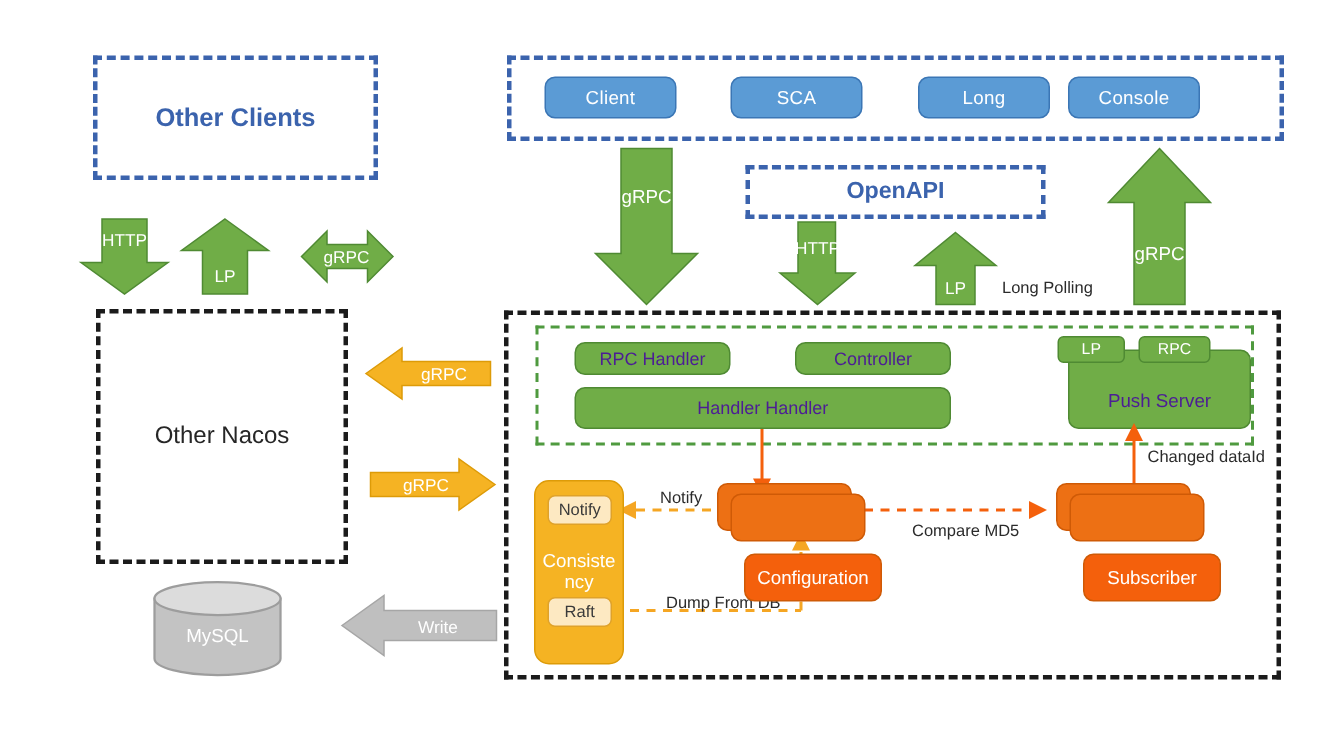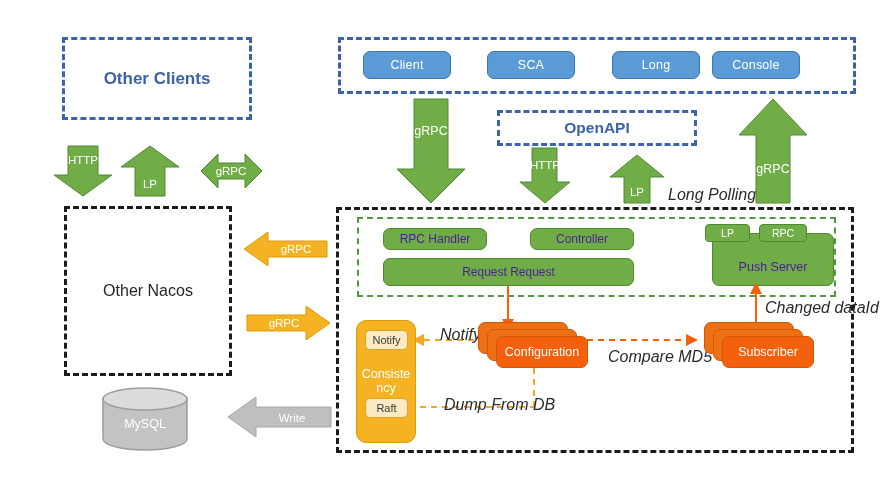--- a/index.html
+++ b/index.html
@@ -19,26 +19,26 @@
   .label-blue{color:#3b63ad;font-weight:bold;}
 
   
   .box-green{background:#70ad47;border:1px solid #4f8a33;border-radius:7px;color:#4c1d95;font-size:12px;}
   .box-green-sm{background:#70ad47;border:1px solid #4f8a33;border-radius:4px;color:#fff;font-size:10.5px;}
 
   
   .stack{position:absolute;}
   .stack .sh{position:absolute;background:#ed7014;border:1px solid #cf5a06;border-radius:7px;}
   .stack .front{position:absolute;background:#f4600c;border:1px solid #cf5a06;border-radius:7px;
-                color:#fff;font-size:12.5px;}
+                color:#fff;font-size:12.5px;margin-top:33px;}
   .consistency{background:#f5b323;border:1px solid #dd9b08;border-radius:10px;color:#fff;font-size:12.5px;}
   .sub-pill{background:#fde9c2;border:1px solid #dfa22a;border-radius:5px;color:#3a3a3a;font-size:11px;}
 
   
-  .txt{color:#2b2b2b;font-size:16px;white-space:nowrap;font-style:italic;}
+  .txt{color:#2b2b2b;font-size:11px;white-space:nowrap;}
   .txt-dark{color:#262626;font-size:16px;line-height:1.25;}
 
   svg{overflow:visible;display:block;}
   .arrow-green{fill:#70ad47;stroke:#4f8a33;stroke-width:1;}
   .arrow-orange{fill:#f5b323;stroke:#dd9b08;stroke-width:1;}
   .arrow-gray{fill:#bfbfbf;stroke:#a6a6a6;stroke-width:1;}
   .arrow-txt{fill:#ffffff;font-size:11.5px;font-family:"Liberation Sans",sans-serif;}
   .arrow-txt-lg{fill:#ffffff;font-size:12.5px;font-family:"Liberation Sans",sans-serif;}
   .cyl-body{fill:#c3c3c3;stroke:#9d9d9d;stroke-width:1.5;}
   .cyl-top{fill:#dcdcdc;stroke:#9d9d9d;stroke-width:1.5;}
@@ -128,21 +128,21 @@
     <polygon class="arrow-green" points="35,0 69,36 52,36 52,104 18,104 18,36 1,36"></polygon>
     <text class="arrow-txt-lg" x="35" y="74" text-anchor="middle">gRPC</text>
   </svg>
 
   <div class="abs dash-black" style="left:336px;top:207px;width:518px;height:246px;"></div>
 
   <div class="abs dash-green" style="left:357px;top:217px;width:479px;height:80px;"></div>
 
   <div class="abs ctr box-green" style="left:383px;top:228px;width:104px;height:22px;">RPC Handler</div>
   <div class="abs ctr box-green" style="left:530px;top:228px;width:104px;height:22px;">Controller</div>
-  <div class="abs ctr box-green" style="left:383px;top:258px;width:251px;height:28px;">Request Request</div>
+  <div class="abs ctr box-green" style="left:383px;top:258px;width:251px;height:28px;">Handler Handler</div>
 
   <div class="abs ctr box-green" style="left:712px;top:233px;width:122px;height:53px;font-size:12.5px;padding-top:14px;">Push Server</div>
   <div class="abs ctr box-green-sm" style="left:705px;top:224px;width:45px;height:18px;">LP</div>
   <div class="abs ctr box-green-sm" style="left:759px;top:224px;width:48px;height:18px;">RPC</div>
 
   <svg class="abs" style="left:336px;top:207px;width:518px;height:246px;" viewBox="0 0 518 246">
 
     <line x1="172" y1="79" x2="172" y2="115" stroke="#f4600c" stroke-width="2"></line>
     <polygon fill="#f4600c" points="172,124 166,112 178,112"></polygon>
 

